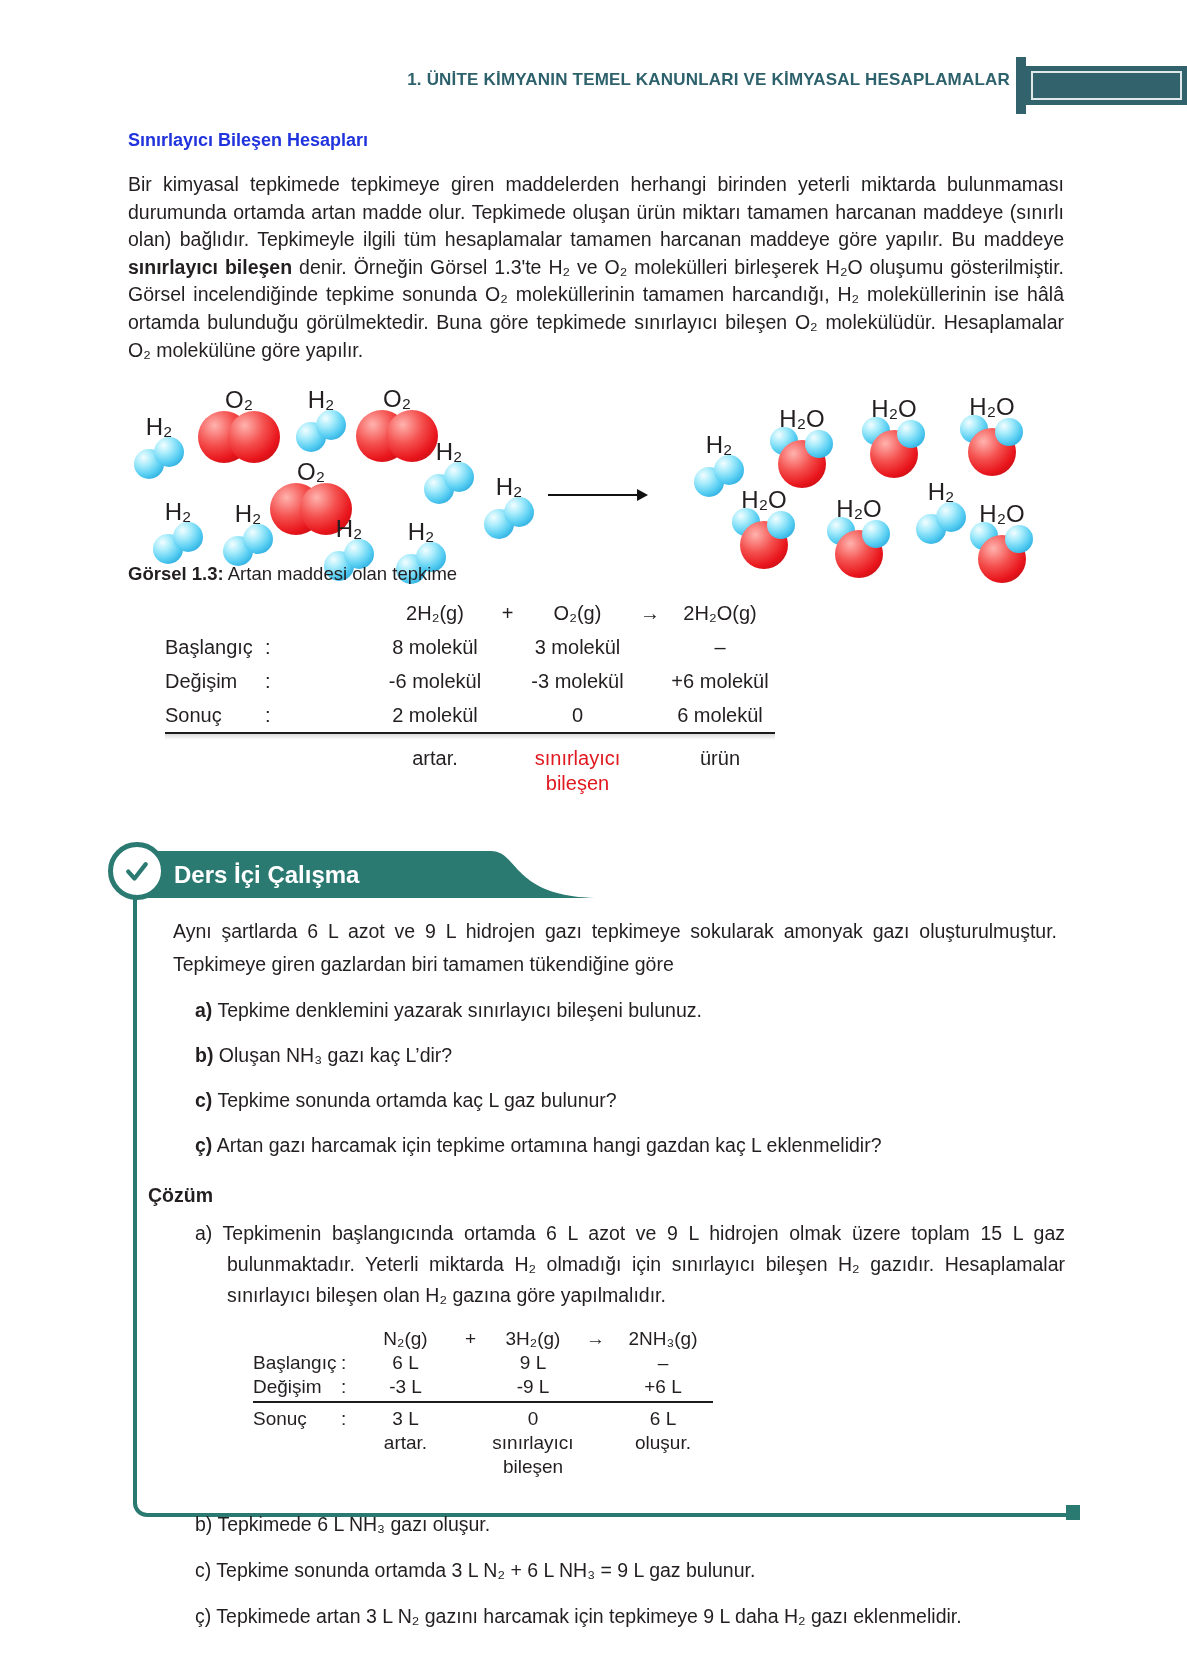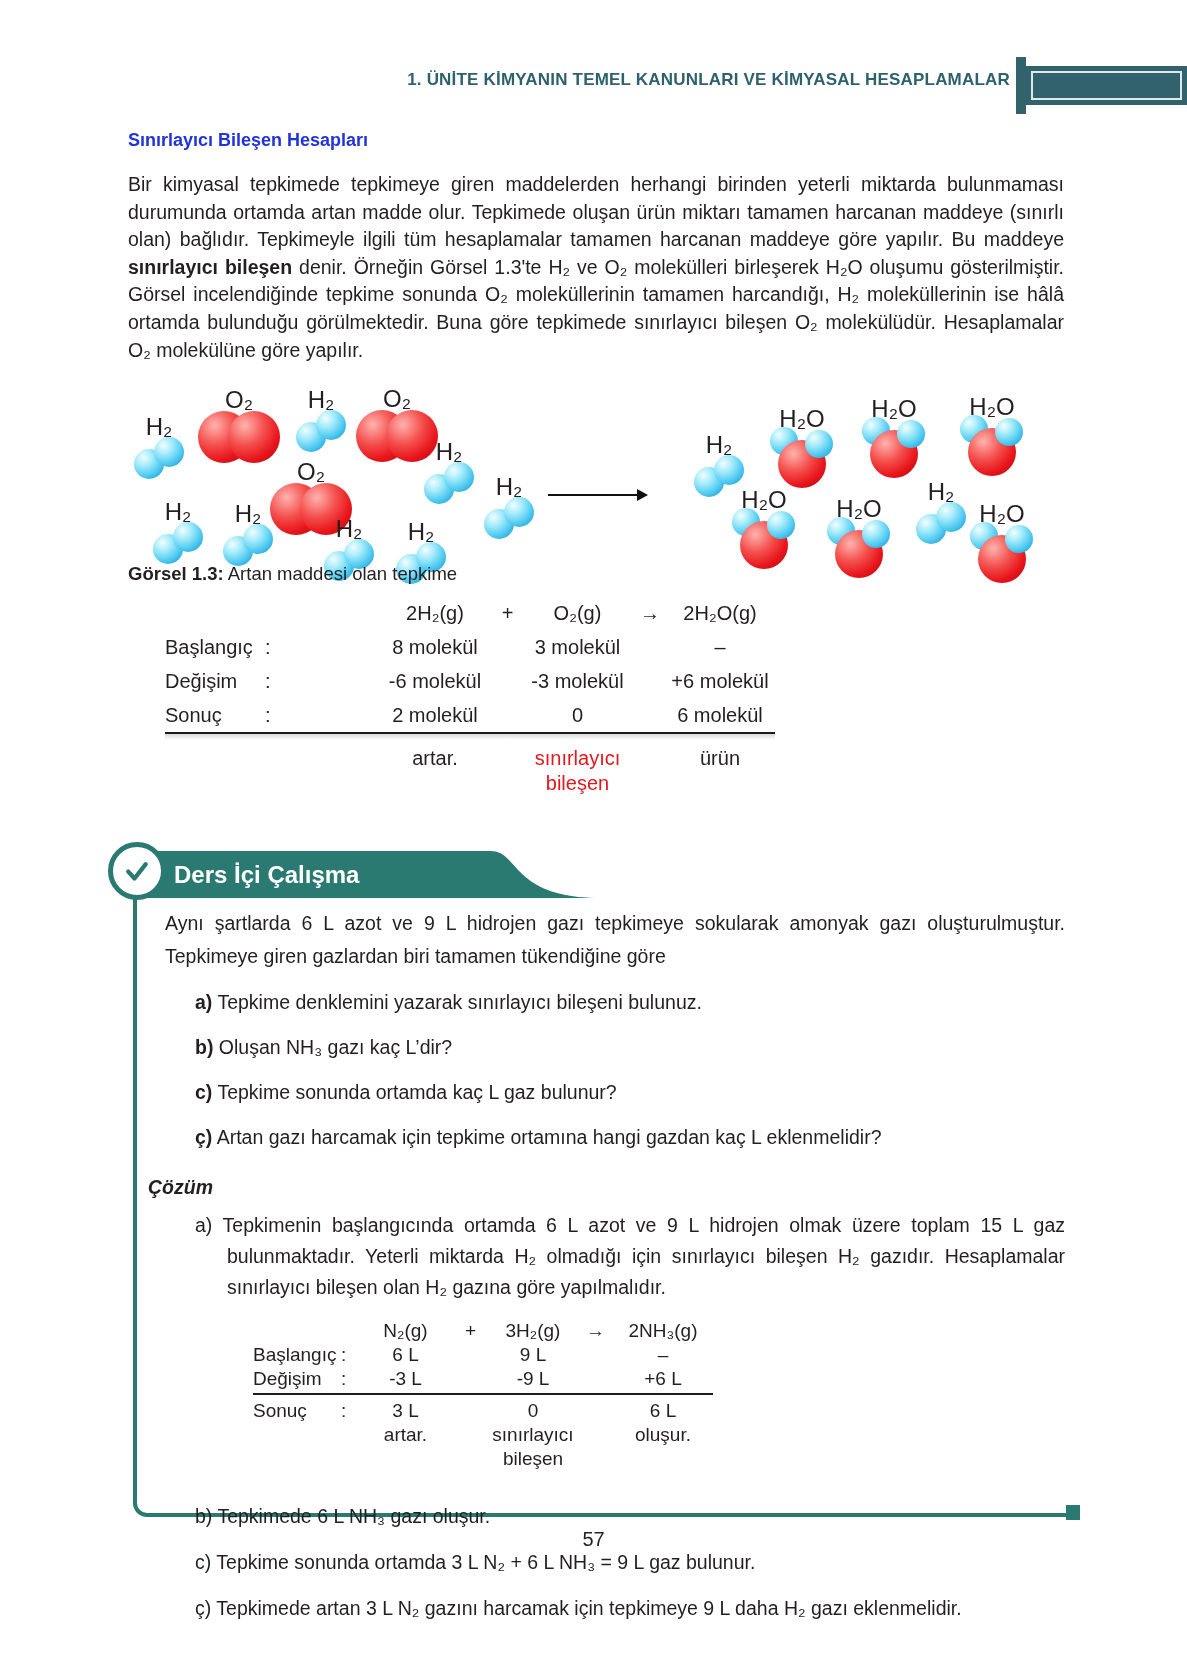--- a/index.html
+++ b/index.html
@@ -53,24 +53,24 @@
   .act-frame{position:absolute;left:133px;top:52px;width:935px;height:616px;
     border-left:4px solid #2b7a71;border-bottom:4px solid #2b7a71;border-bottom-left-radius:14px;}
   .act-endcap{position:absolute;left:1066px;top:660px;width:14px;height:15px;background:#2b7a71;}
   .act-banner{position:absolute;left:136px;top:6px;width:325px;height:47px;background:#2b7a71;
     border-top-left-radius:8px;display:flex;align-items:center;}
   .act-banner-title{color:#ffffff;font-size:24px;font-weight:bold;padding-left:38px;white-space:nowrap;}
   .act-swoosh{position:absolute;left:461px;top:6px;width:140px;height:47px;}
   .act-circle{position:absolute;left:108px;top:-3px;width:58px;height:58px;border-radius:50%;
     background:#ffffff;border:5px solid #2b7a71;box-sizing:border-box;display:flex;align-items:center;justify-content:center;}
   .act-content{position:absolute;left:165px;top:62px;width:900px;font-size:19.5px;line-height:33px;}
-  .act-intro{margin:0;text-align:justify;}
+  .act-intro{margin:8px;text-align:justify;}
   .q-item{margin:14px 0 14px 62px;text-indent:-32px;line-height:31px;}
   .q-item .q-prefix{font-weight:bold;}
-  .sol-heading{margin:18px 0 2px -17px;font-weight:bold;font-size:19.5px;font-style:italic;}
+  .sol-heading{margin:18px 0 2px -17px;font-weight:bold;font-size:19.5px;}
   .sol-item{margin:6px 0 16px 62px;text-indent:-32px;line-height:31px;text-align:justify;}
   .ans-item{margin:16px 0 16px 62px;text-indent:-32px;line-height:30px;}
   .pagenum{position:absolute;left:0;top:1528px;width:100%;text-align:center;font-size:20px;}
 </style>
 </head>
 <body>
 
 <div class="page">
 
   <div class="unit-header">1. ÜNİTE KİMYANIN TEMEL KANUNLARI VE KİMYASAL HESAPLAMALAR</div>
@@ -346,14 +346,13 @@
 oluşur.</div>
       </div>
 
       <div style="height:14px"></div>
       <div class="ans-item"><span class="q-prefix">b)</span><span> Tepkimede 6 L NH₃ gazı oluşur.</span></div>
       <div class="ans-item"><span class="q-prefix">c)</span><span> Tepkime sonunda ortamda 3 L N₂ + 6 L NH₃ = 9 L gaz bulunur.</span></div>
       <div class="ans-item"><span class="q-prefix">ç)</span><span> Tepkimede artan 3 L N₂ gazını harcamak için tepkimeye 9 L daha H₂ gazı eklenmelidir.</span></div>
     </div>
   </div>
 
-  <div class="pagenum">57</div>
 </div>
 
 </body></html>

